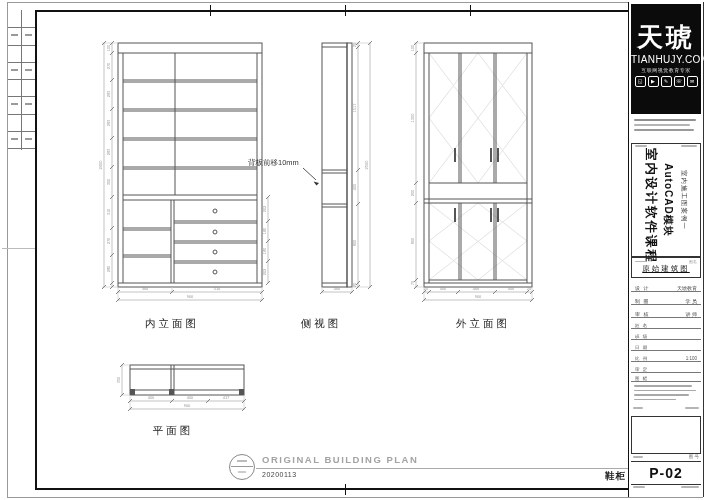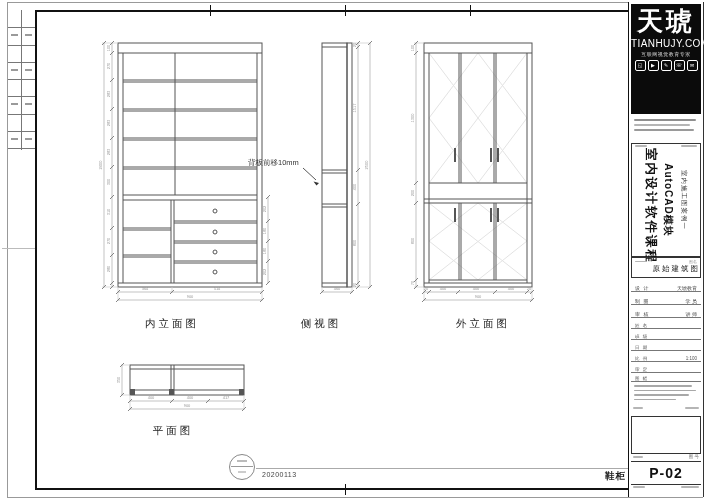--- a/index.html
+++ b/index.html
@@ -24,21 +24,21 @@
   #company{position:absolute;left:5px;right:5px;top:115px;height:24px;}
   #courseBox{position:absolute;left:2px;right:2px;top:141px;height:112px;border:1px solid #333;}
   #vertText{position:absolute;left:50%;top:50%;transform:translate(-50%,-50%) rotate(90deg);
             width:104px;text-align:center;white-space:nowrap;color:#111;}
   .vt-case{font-size:6.5px;letter-spacing:1px;color:#333;line-height:14px;}
   .vt-mod{font-size:10px;font-weight:bold;letter-spacing:1px;line-height:17px;}
   .vt-main{font-size:12.5px;font-weight:bold;letter-spacing:2px;line-height:19px;}
   #nameRow{position:absolute;left:2px;right:2px;top:255px;height:19px;border:1px solid #333;}
   .tinycap{display:flex;justify-content:space-between;align-items:center;padding:1px 3px 0 3px;
            font-size:4px;color:#999;}
-  .dname{text-align:right;font-size:7.5px;color:#111;letter-spacing:2px;margin-top:0px;}
+  .dname{text-align:center;font-size:7.5px;color:#111;letter-spacing:2px;margin-top:0px;text-decoration:underline;}
   .frow{position:absolute;left:2px;right:2px;display:flex;justify-content:space-between;
         align-items:flex-end;padding:0 4px;box-sizing:border-box;border-bottom:1px solid #777;
         font-size:5px;color:#444;}
   .frow .fl{letter-spacing:1px;}
   .nrow{font-size:4.5px;color:#555;}
   #notes{position:absolute;left:5px;right:5px;top:380px;height:24px;}
   #notes .bar{height:1.5px;margin:3px 0;background:#a8a8a8;}
   #emptyBox{position:absolute;left:2px;right:2px;top:414px;height:36px;border:1px solid #333;}
   #pnoRow{position:absolute;left:2px;right:2px;top:459px;height:22px;border-top:1px solid #333;
           border-bottom:1px solid #333;text-align:center;font-size:14px;font-weight:bold;
@@ -227,27 +227,28 @@
       <text x="173" y="434">平面图</text>
     </g>
   </svg>
 
   <div id="bubble">
     <div class="mid"></div>
       <div class="t"></div>
       <div class="b"></div>
   </div>
   <div class="hline" style="left:256px;top:468px;width:372px;background:#aaa;"></div>
+  <div id="footTitle">ORIGINAL BUILDING PLAN</div>
   <div id="footDate">20200113</div>
   <div id="footItem">鞋柜</div>
 
   <div id="tblock">
 
     <div id="logo">
-      <div class="brand" style="padding-top:4px;">天琥</div>
+      <div class="brand" style="padding-top:20px;">天琥</div>
       <div class="site">TIANHUJY.COM</div>
       <div class="slogan">互联网视觉教育专家</div>
       <div class="badges">
         <div class="badge">◱</div>
         <div class="badge">▶</div>
         <div class="badge">✎</div>
         <div class="badge">☏</div>
         <div class="badge">✉</div>
       </div>
     </div>

